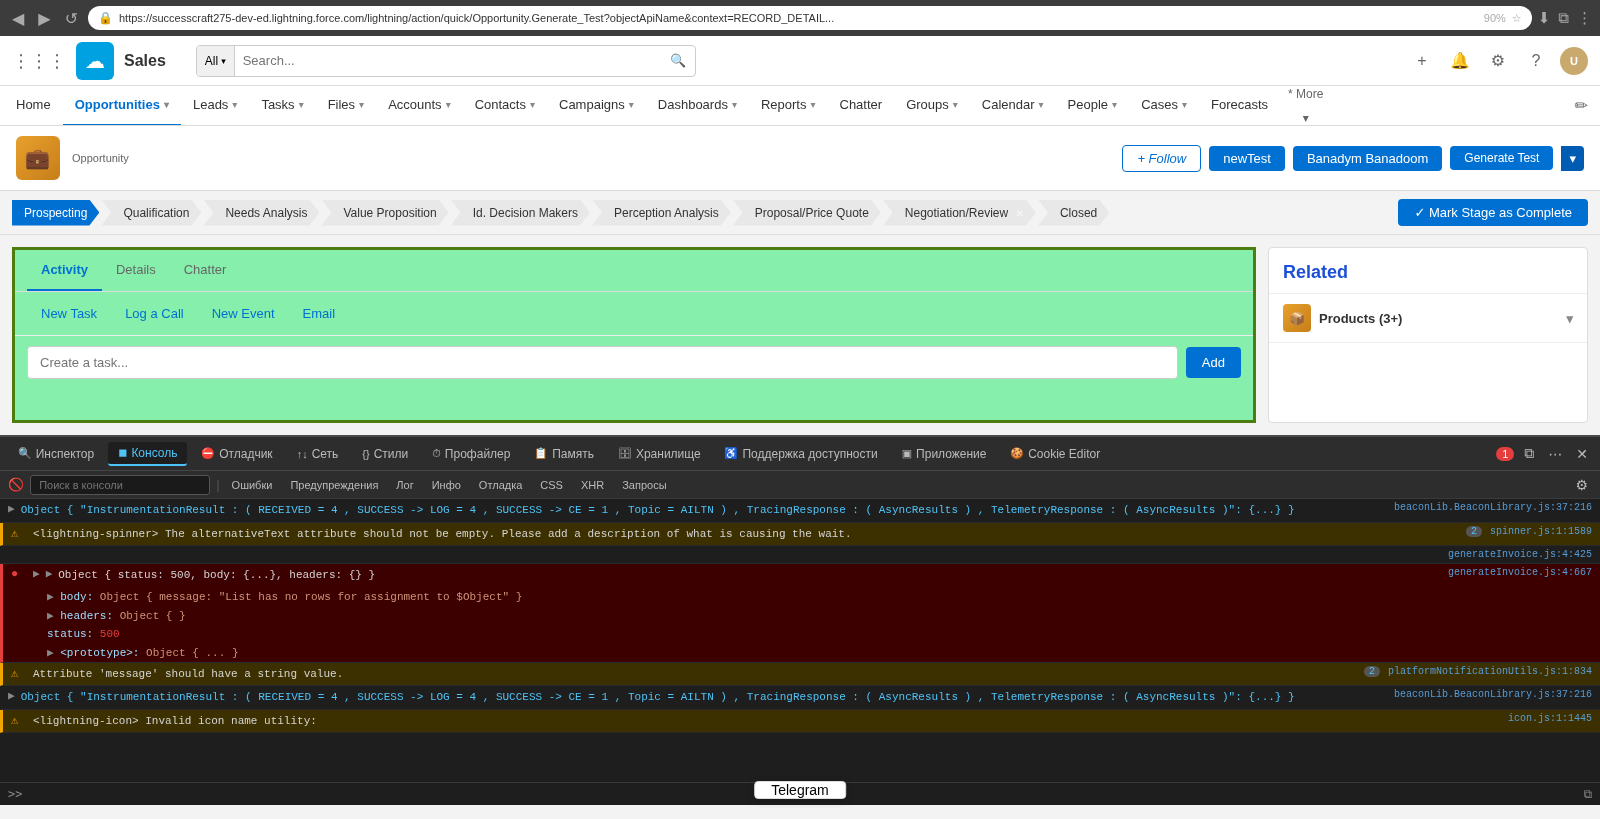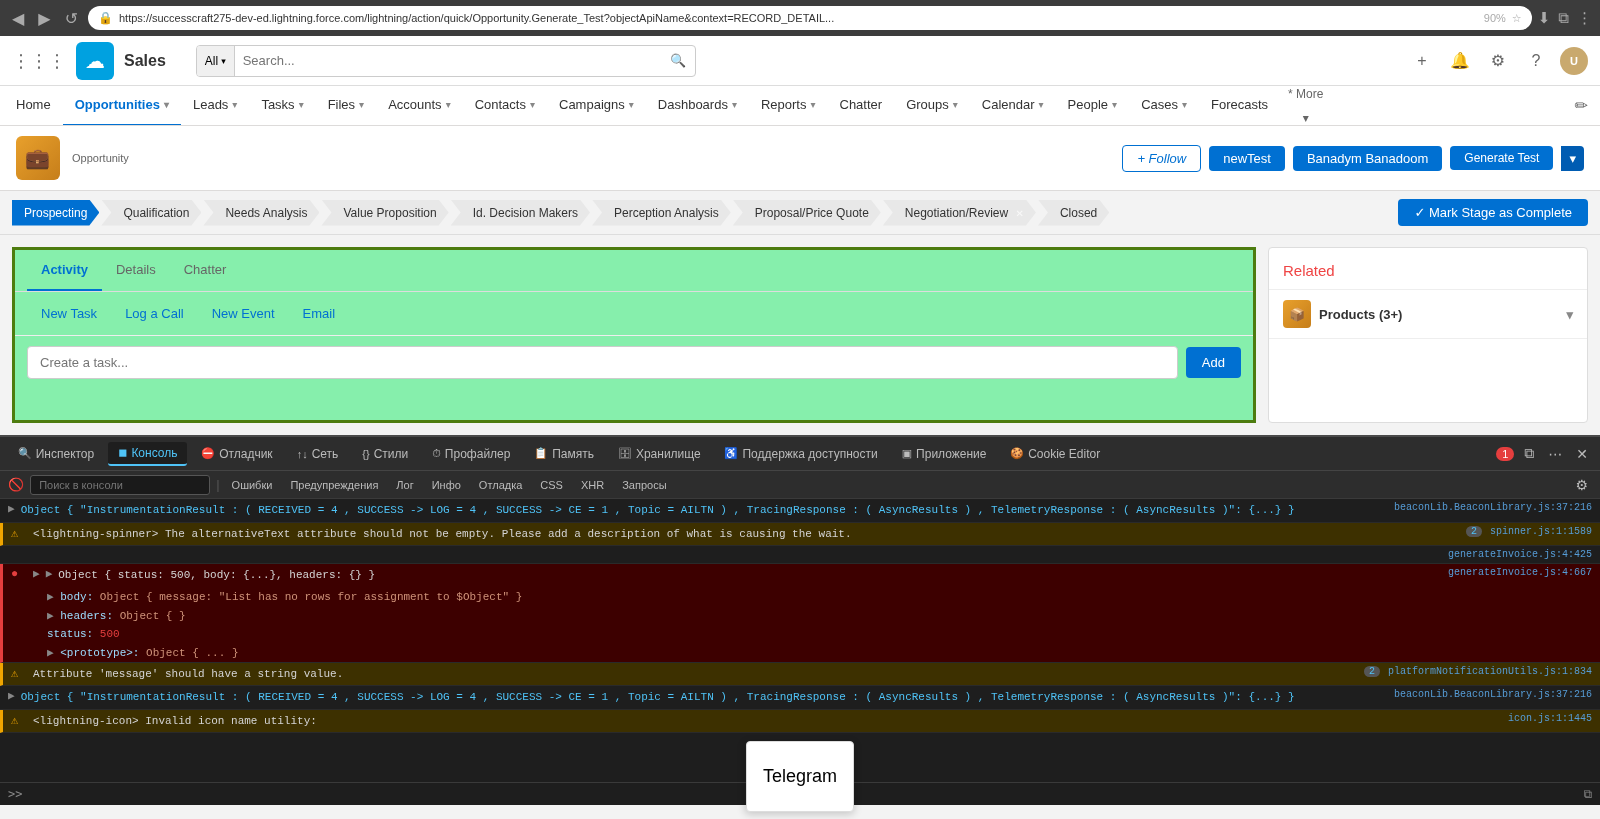--- a/index.html
+++ b/index.html
@@ -303,23 +303,23 @@
       border: none;
       padding: 8px 16px;
       border-radius: 4px;
       font-size: 13px;
       cursor: pointer;
     }
 
     
     .related-header {
       padding: 14px 14px 10px;
-      font-size: 15px;
-      font-weight: 400;
-      color: #ef4444;
+      font-size: 18px;
+      font-weight: 700;
+      color: #1d4ed8;
       border-bottom: 1px solid #eee;
     }
     .related-section {
       padding: 10px 14px;
       border-bottom: 1px solid #eee;
     }
     .related-section-header {
       display: flex;
       align-items: center;
       gap: 8px;
@@ -461,28 +461,28 @@
       align-items: center;
       gap: 6px;
     }
     .devtools-prompt { color: #888; font-family: monospace; font-size: 12px; }
     .devtools-cmd-input { background: none; border: none; color: #d4d4d4; font-family: monospace; font-size: 12px; flex: 1; outline: none; }
     .devtools-copy-icon { color: #888; font-size: 12px; cursor: pointer; }
 
     
     .telegram-popup {
       position: fixed;
-      bottom: 7px;
+      bottom: 20px;
       left: 50%;
       transform: translateX(-50%);
       background: white;
       border: 1px solid #ddd;
       border-radius: 4px;
-      padding: 24px 16px;
-      font-size: 18px;
+      padding: 0 16px;
+      font-size: 14px;
       box-shadow: 0 2px 8px rgba(0,0,0,0.2);
       z-index: 1000;
     }
   </style>
 </head>
 <body>
 
 <div class="browser-bar">
   <button class="browser-nav-btn">◀</button>
   <button class="browser-nav-btn">▶</button>

